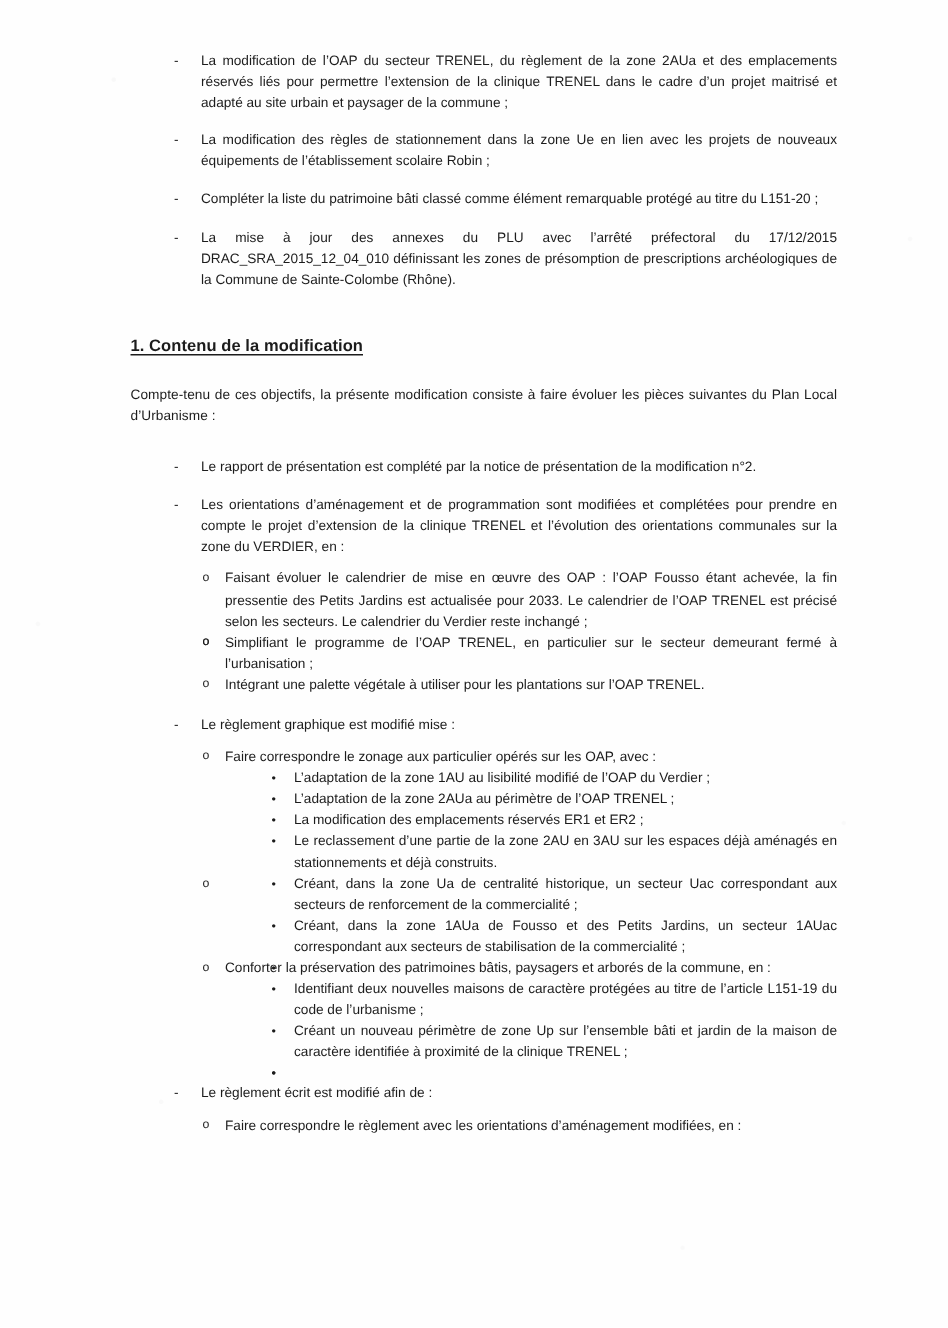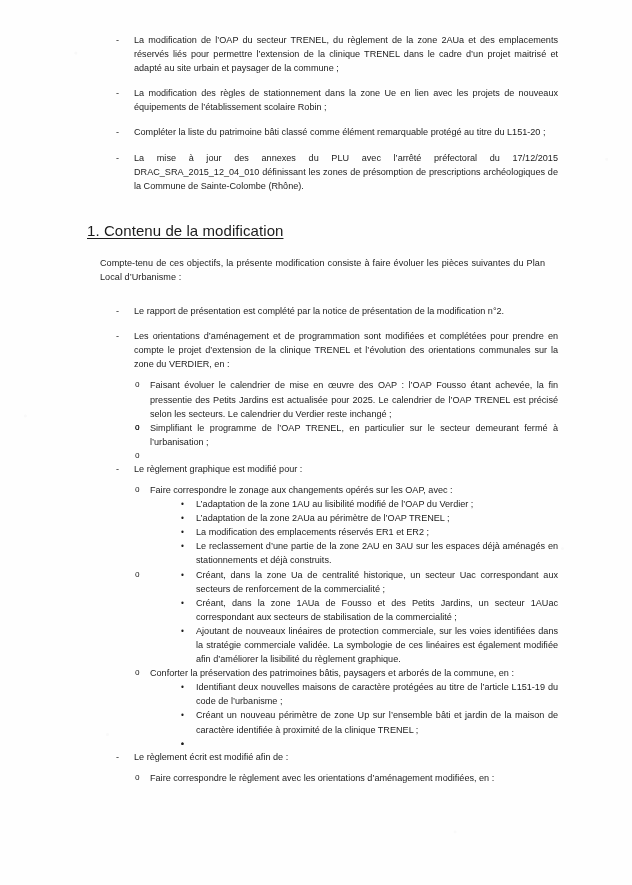--- a/index.html
+++ b/index.html
@@ -44,35 +44,35 @@
     opacity: .85;
   }
 
   .doc-body {
     position: relative;
     z-index: 1;
   }
 
   
   p {
-    margin: 13px;
+    margin: 0;
     font-size: 9.1px;
     line-height: 14.1px;
     text-align: justify;
     letter-spacing: .005em;
   }
 
   .para {
     margin-bottom: 13px;
   }
 
   
   .section-heading {
-    font-size: 15px;
-    font-weight: normal;
+    font-size: 11px;
+    font-weight: bold;
     text-decoration: underline;
     text-underline-offset: 2px;
     line-height: 14px;
     margin: 0 0 18px 0;
   }
 
   .spacer-lg { height: 20px; }
   .spacer-md { height: 13px; }
   .spacer-sm { height: 7px; }
 
@@ -166,45 +166,46 @@
 
       <div class="li lvl1 tight">
         <span class="marker">-</span>
         <span class="txt">Les orientations d’aménagement et de programmation sont modifiées et complétées pour prendre en compte le projet d’extension de la clinique TRENEL et l’évolution des orientations communales sur la zone du VERDIER, en :</span>
       </div>
 
       <div class="spacer-sm"></div>
 
       <div class="li lvl2">
         <span class="marker">o</span>
-        <span class="txt">Faisant évoluer le calendrier de mise en œuvre des OAP : l’OAP Fousso étant achevée, la fin pressentie des Petits Jardins est actualisée pour 2025. Le calendrier de l’OAP TRENEL est précisé selon les secteurs. Le calendrier du Verdier reste inchangé ;</span>
+        <span class="txt">Faisant évoluer le calendrier de mise en œuvre des OAP : l’OAP Fousso étant achevée, la fin pressentie des Petits Jardins est actualisée pour 2033. Le calendrier de l’OAP TRENEL est précisé selon les secteurs. Le calendrier du Verdier reste inchangé ;</span>
       </div>
       <div class="li lvl2">
         <span class="marker">o</span>
       </div>
       <div class="li lvl2">
         <span class="marker">o</span>
         <span class="txt">Simplifiant le programme de l’OAP TRENEL, en particulier sur le secteur demeurant fermé à l’urbanisation ;</span>
       </div>
       <div class="li lvl2">
         <span class="marker">o</span>
+        <span class="txt">Intégrant une palette végétale à utiliser pour les plantations sur l’OAP TRENEL.</span>
       </div>
 
       <div class="spacer-md"></div>
 
       <div class="li lvl1 tight">
         <span class="marker">-</span>
-        <span class="txt">Le règlement graphique est modifié pour :</span>
+        <span class="txt">Le règlement graphique est modifié mise :</span>
       </div>
 
       <div class="spacer-sm"></div>
 
       <div class="li lvl2">
         <span class="marker">o</span>
-        <span class="txt">Faire correspondre le zonage aux changements opérés sur les OAP, avec :</span>
+        <span class="txt">Faire correspondre le zonage aux particulier opérés sur les OAP, avec :</span>
       </div>
       <div class="li lvl3">
         <span class="marker">•</span>
         <span class="txt">L’adaptation de la zone 1AU au lisibilité modifié de l’OAP du Verdier ;</span>
       </div>
       <div class="li lvl3">
         <span class="marker">•</span>
         <span class="txt">L’adaptation de la zone 2AUa au périmètre de l’OAP TRENEL ;</span>
       </div>
       <div class="li lvl3">
@@ -222,21 +223,20 @@
       <div class="li lvl3">
         <span class="marker">•</span>
         <span class="txt">Créant, dans la zone Ua de centralité historique, un secteur Uac correspondant aux secteurs de renforcement de la commercialité ;</span>
       </div>
       <div class="li lvl3">
         <span class="marker">•</span>
         <span class="txt">Créant, dans la zone 1AUa de Fousso et des Petits Jardins, un secteur 1AUac correspondant aux secteurs de stabilisation de la commercialité ;</span>
       </div>
       <div class="li lvl3">
         <span class="marker">•</span>
-        <span class="txt">Ajoutant de nouveaux linéaires de protection commerciale, sur les voies identifiées dans la stratégie commerciale validée. La symbologie de ces linéaires est également modifiée afin d’améliorer la lisibilité du règlement graphique.</span>
       </div>
 
       <div class="li lvl2">
         <span class="marker">o</span>
         <span class="txt">Conforter la préservation des patrimoines bâtis, paysagers et arborés de la commune, en :</span>
       </div>
       <div class="li lvl3">
         <span class="marker">•</span>
         <span class="txt">Identifiant deux nouvelles maisons de caractère protégées au titre de l’article L151-19 du code de l’urbanisme ;</span>
       </div>

